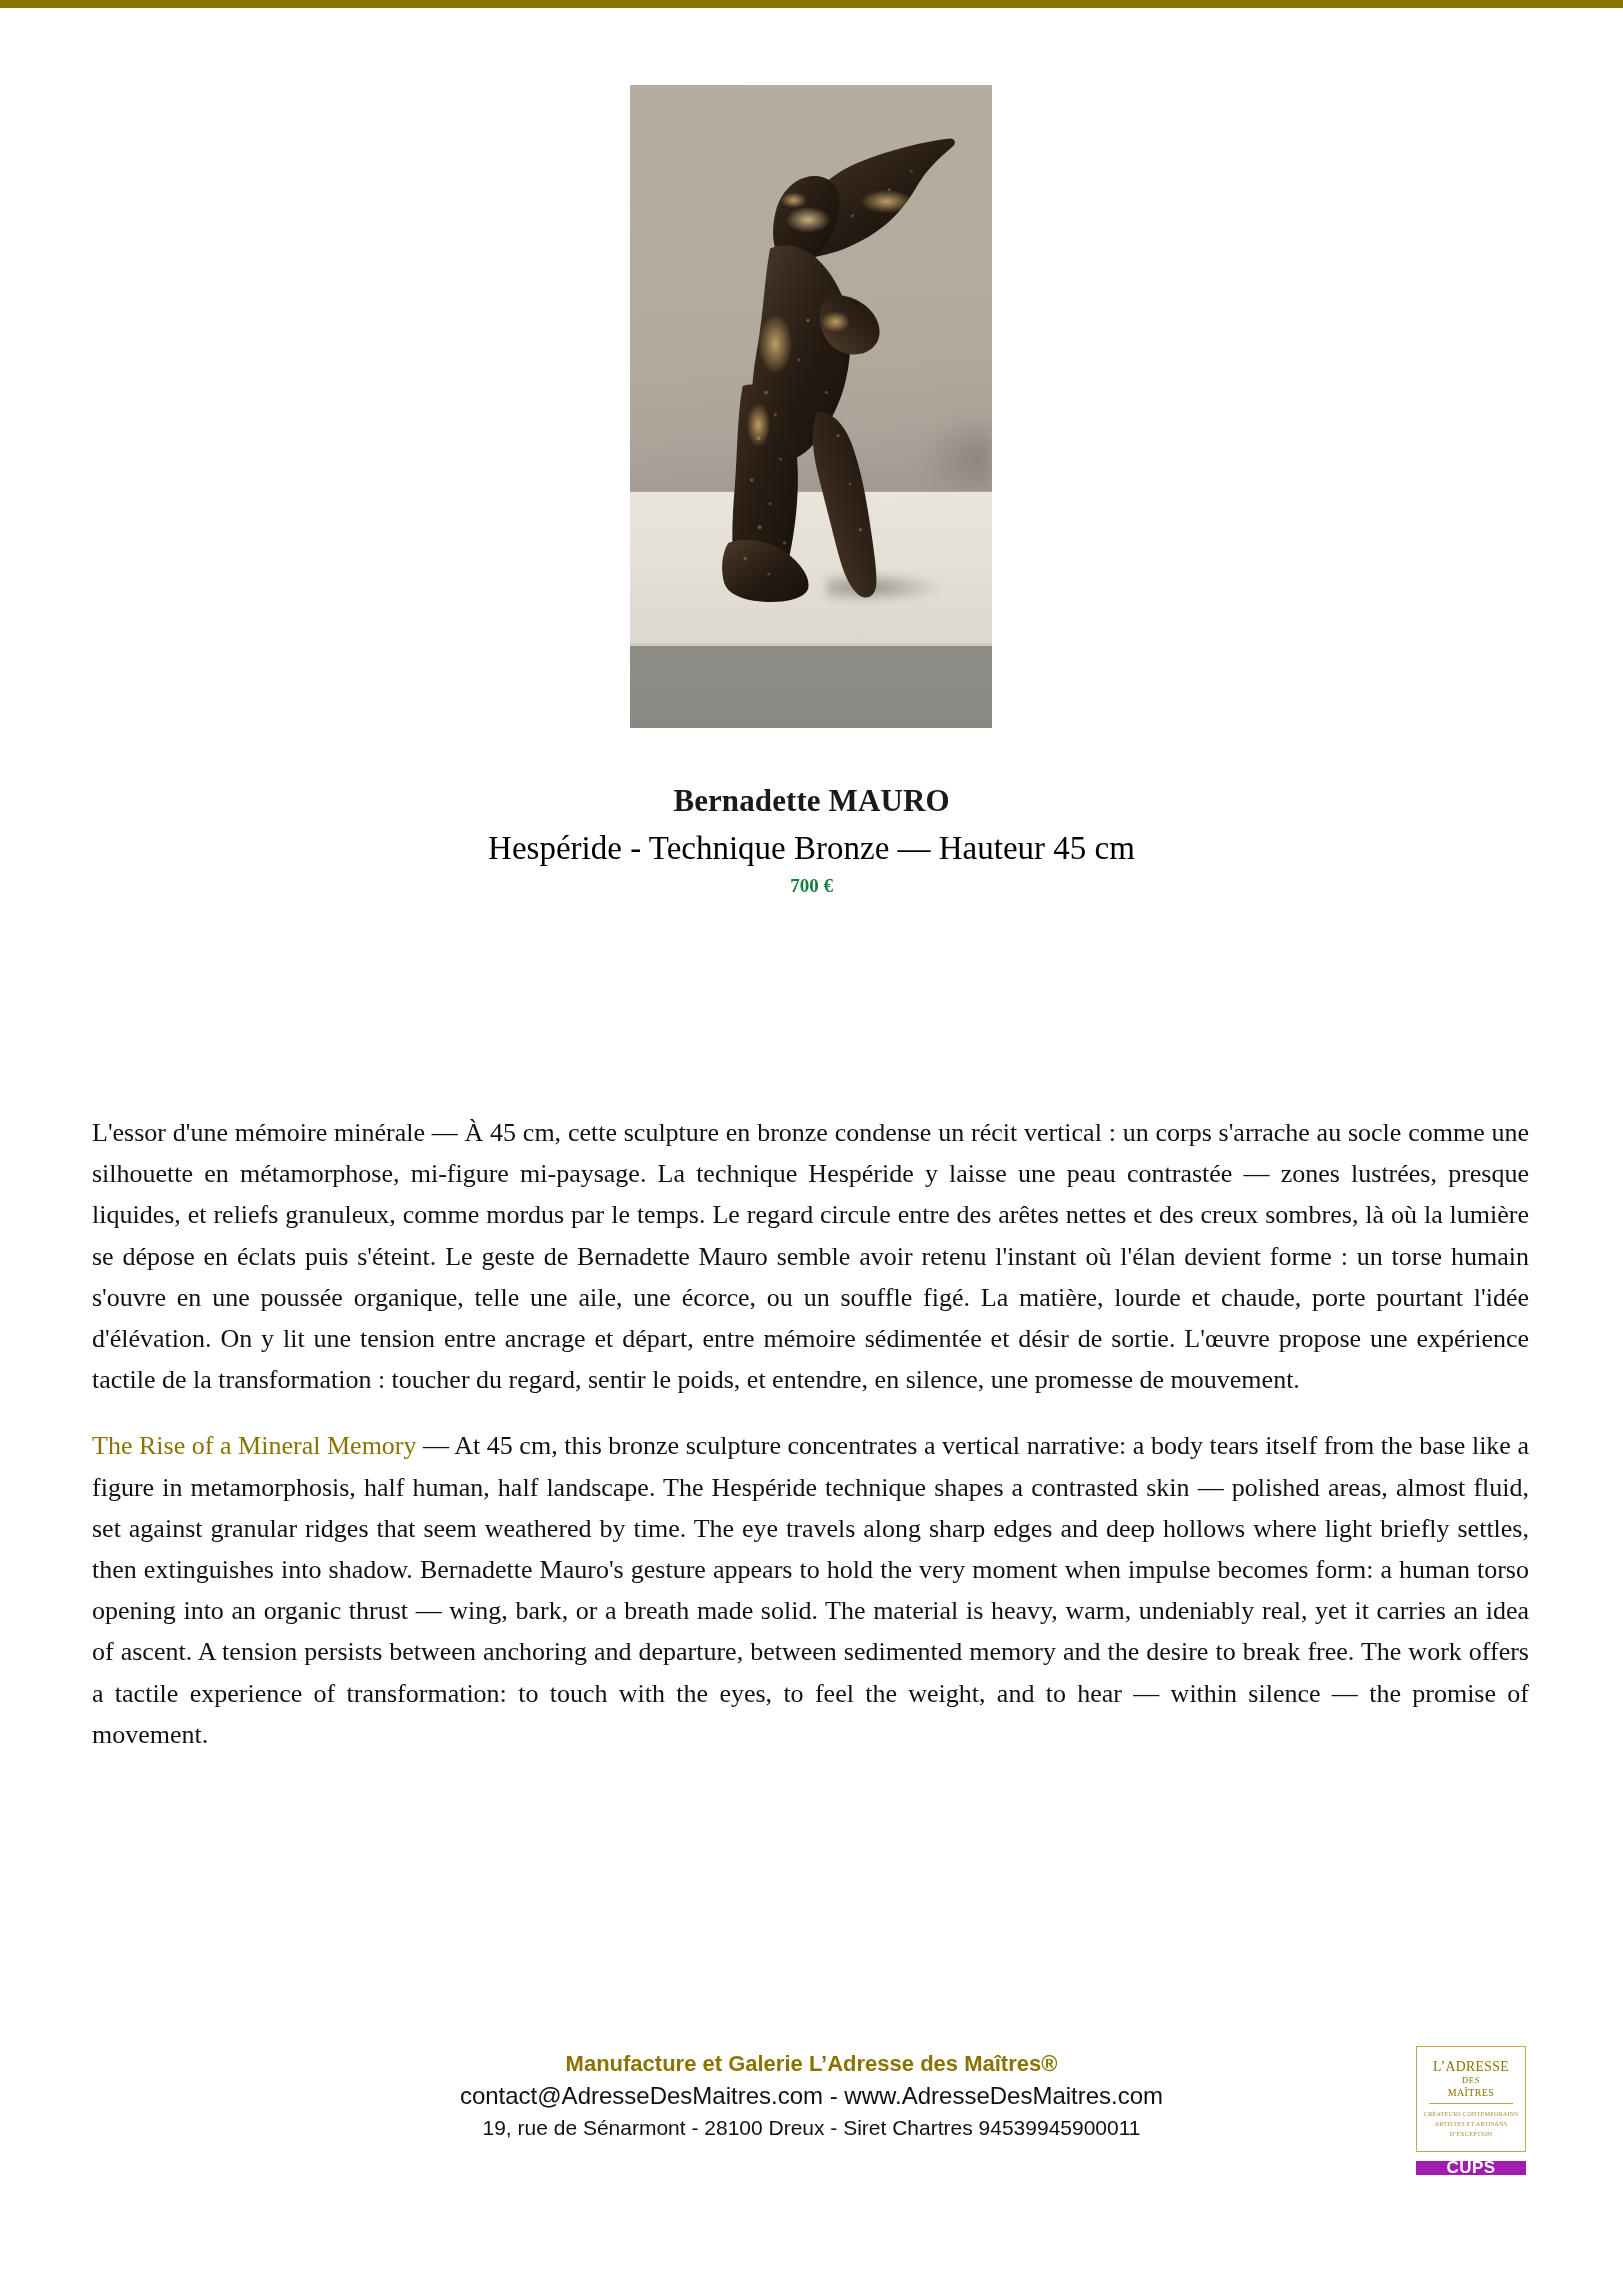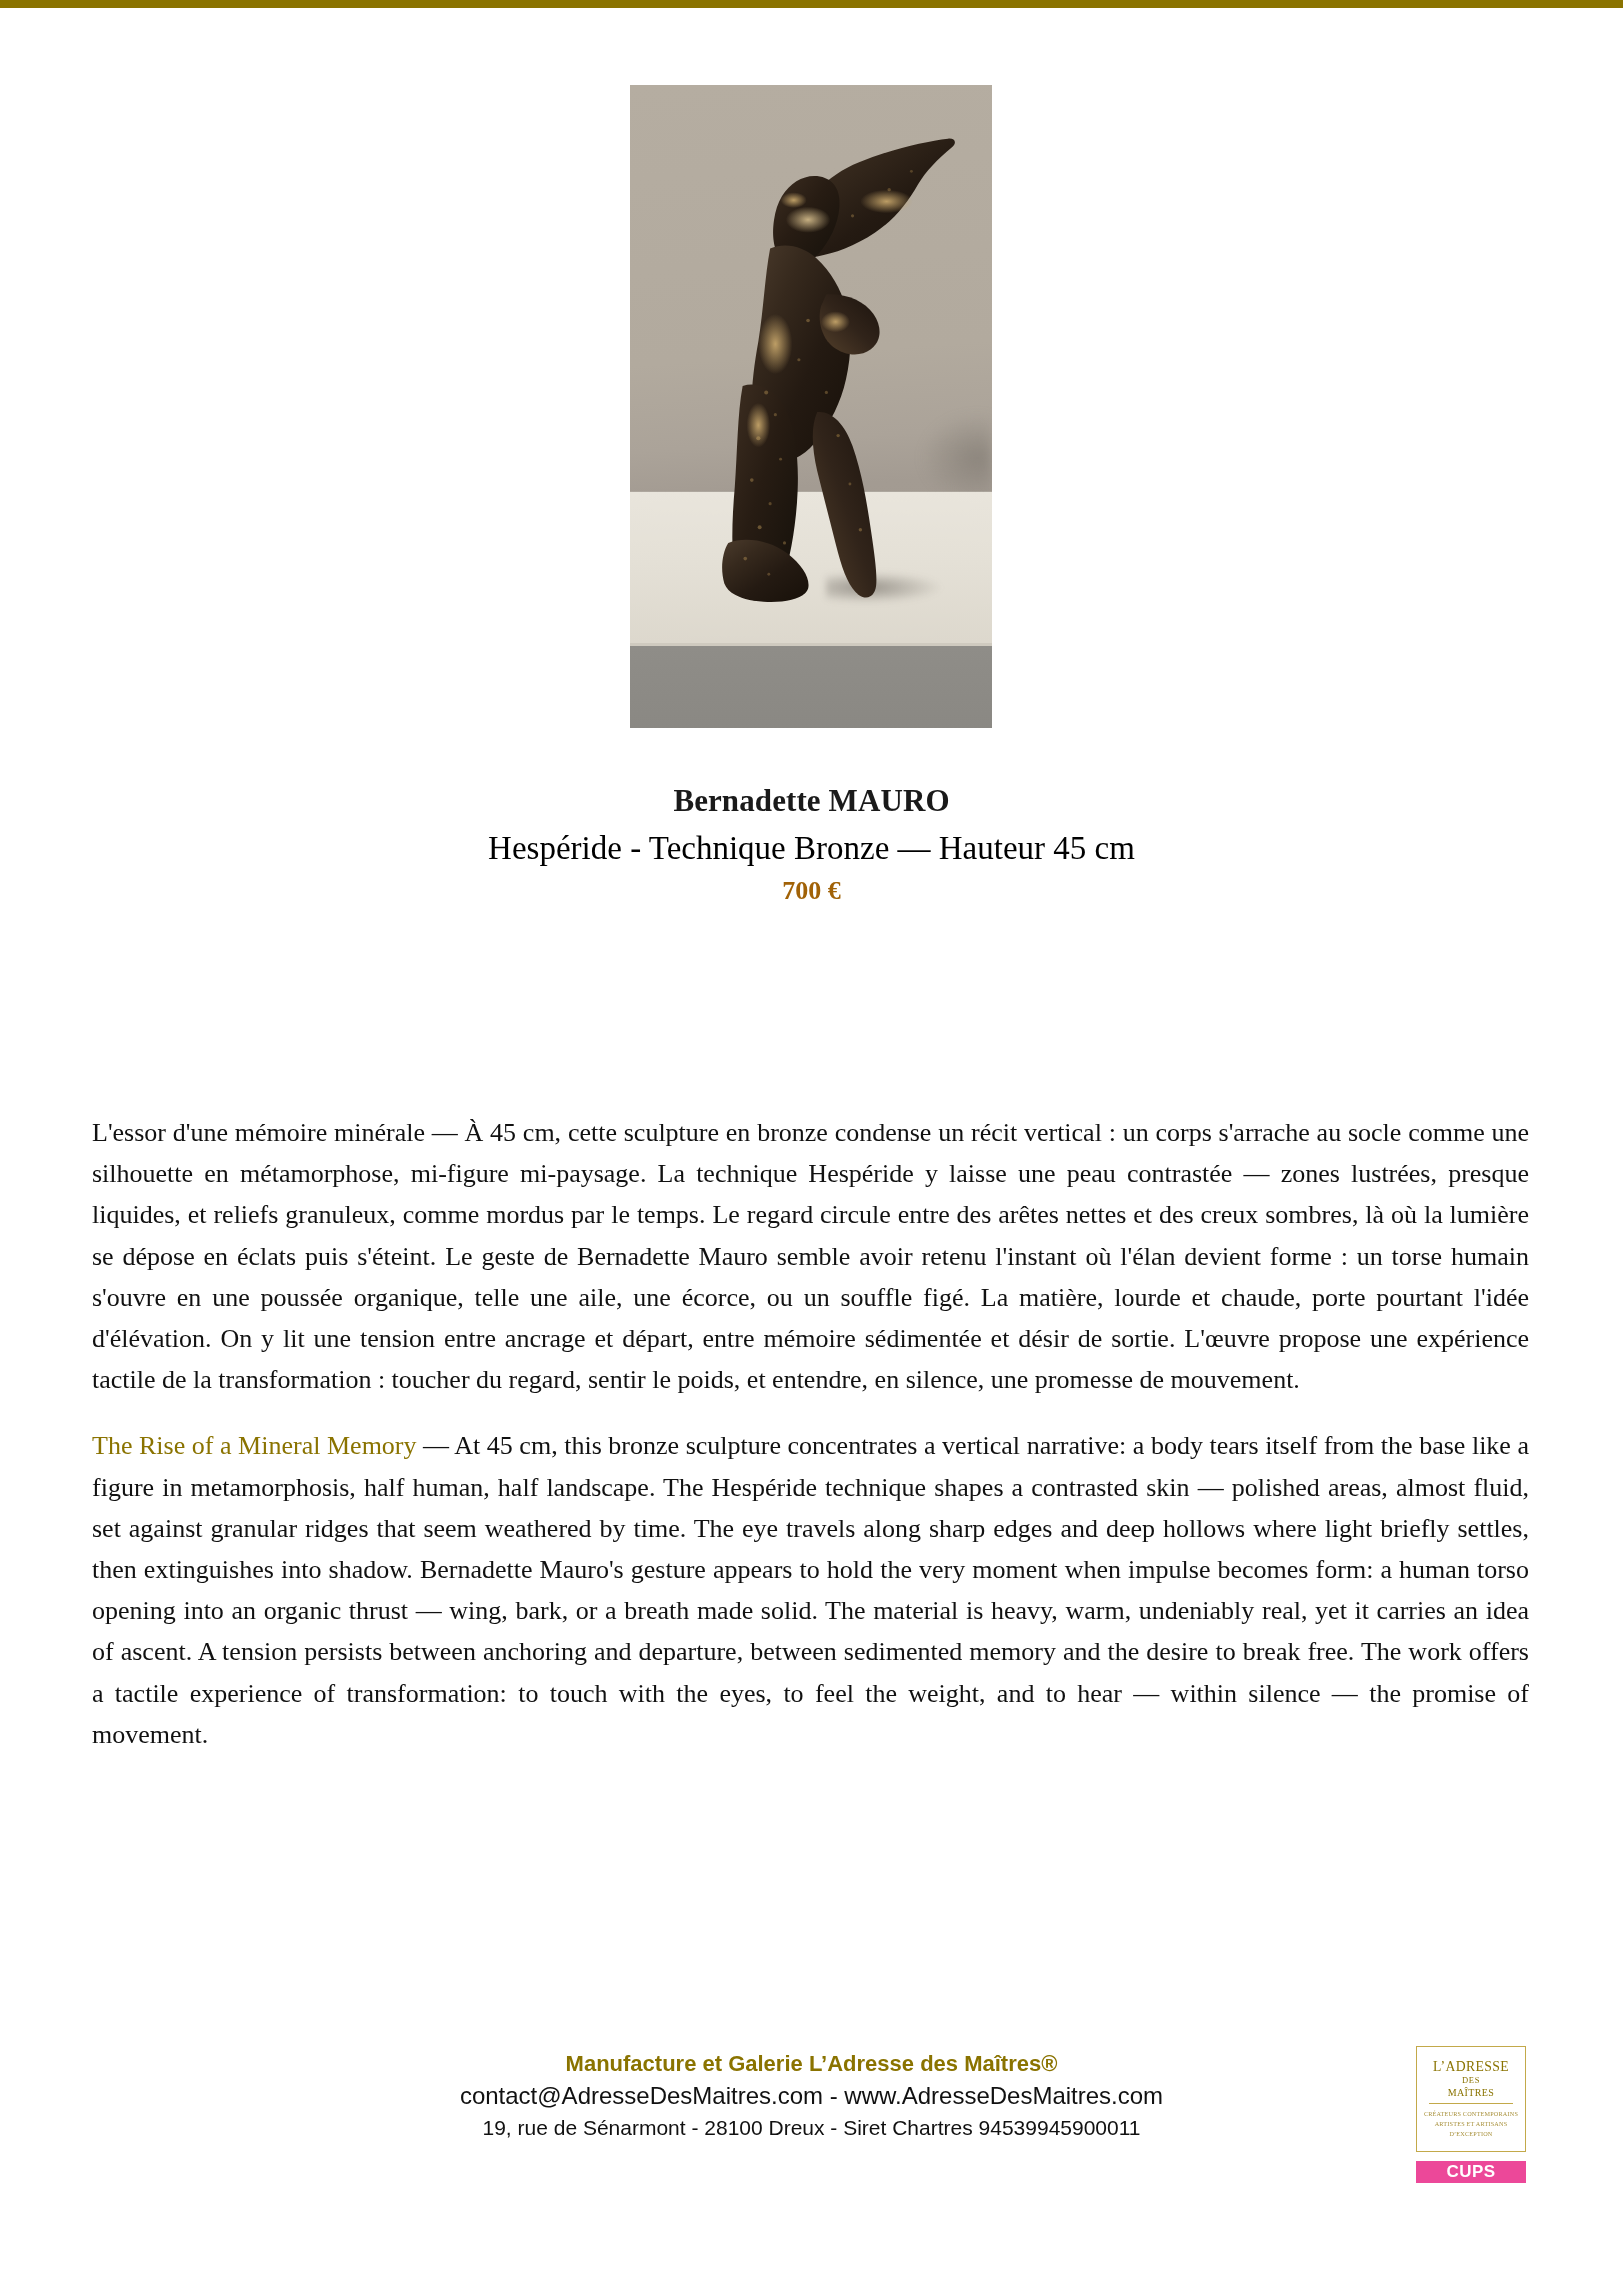--- a/index.html
+++ b/index.html
@@ -117,23 +117,23 @@
     line-height: 1.28;
     margin-top: 9.2px;
   }
   .work-meta {
     font-size: 33px;
     color: #000000;
     line-height: 1.28;
     margin-top: 7.9px;
   }
   .work-price {
-    font-size: 26px;
-    font-weight: bold;
-    color: #a16207;
+    font-size: 19px;
+    font-weight: bold;
+    color: #15803d;
     line-height: 1.3;
     margin-top: 3.9px;
   }
 
   
   .body-copy {
     position: absolute;
     left: 92px;
     top: 1112px;
     width: 1437px;
@@ -239,22 +239,22 @@
     font-family: "Liberation Serif", serif;
     font-size: 6.2px;
     color: #a8903a;
     letter-spacing: 0.2px;
     line-height: 1.62;
     text-align: center;
   }
   .cups-badge {
     margin-top: 9.2px;
     width: 110px;
-    height: 22px;
-    background: #ec4899;
+    height: 14px;
+    background: #a21caf;
     display: flex;
     align-items: center;
     justify-content: center;
   }
   .cups-badge span {
     font-family: "Liberation Sans", sans-serif;
     font-size: 17px;
     font-weight: bold;
     color: #ffffff;
     letter-spacing: 0.5px;

